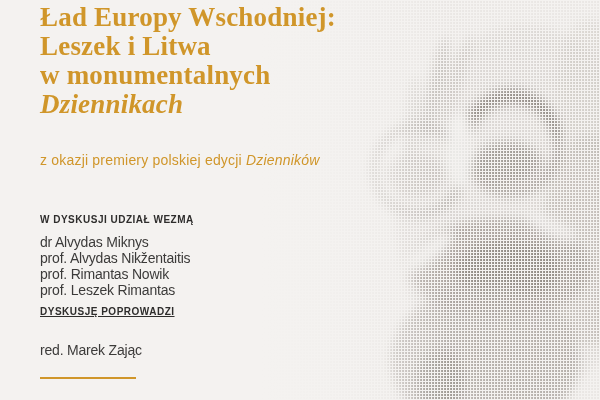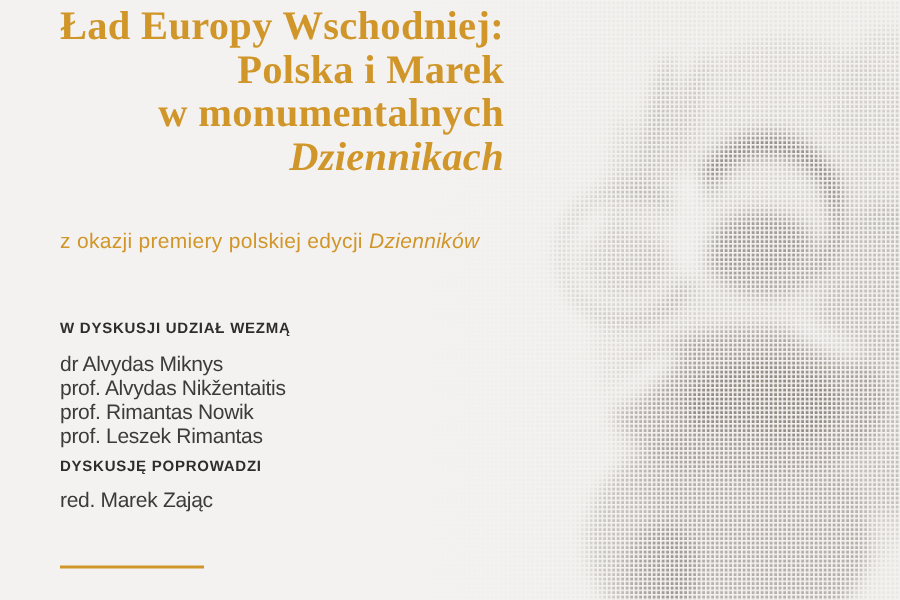--- a/index.html
+++ b/index.html
@@ -23,21 +23,21 @@
   }
   .title{
     position:absolute;left:40px;top:3px;margin:0;
     font-family:"Liberation Serif",serif;
     font-weight:700;
     font-size:27px;line-height:29px;
     letter-spacing:.2px;
     color:var(--accent);
     z-index:2;
   }
-  .title-line{display:block;text-align:right;}
+  .title-line{display:block;}
   .title-line.italic{font-style:italic;}
   .subtitle{
     position:absolute;left:40px;top:152px;margin:0;
     font-size:14px;line-height:17px;
     color:var(--accent);
     letter-spacing:.2px;
     z-index:2;
     text-align:right;
   }
   .subtitle em{font-style:italic;}
@@ -48,21 +48,21 @@
     color:var(--heading);
   }
   .speakers{position:absolute;left:40px;top:214px;z-index:2;}
   .speakers .kicker{margin-bottom:8px;}
   .name{
     font-size:14px;line-height:16px;
     letter-spacing:-.2px;
     color:var(--body);
   }
   .moderator{position:absolute;left:40px;top:306px;z-index:2;}
-  .moderator .kicker{margin-bottom:7px;}
+  .moderator .kicker{margin-bottom:24px;text-decoration:underline;}
   .rule{
     position:absolute;left:40px;top:377px;
     width:96px;height:2px;
     background:var(--accent);
     z-index:2;
   }
 </style>
 </head>
 <body>
 
@@ -109,21 +109,21 @@
       </g>
 
       <rect width="340" height="400" fill="url(#ht)"></rect>
 
       <rect width="340" height="400" fill="url(#fadeL)"></rect>
     </svg>
   </div>
 
   <h1 class="title">
     <span class="title-line">Ład Europy Wschodniej:</span>
-    <span class="title-line">Polska i Marek</span>
+    <span class="title-line">Leszek i Litwa</span>
     <span class="title-line">w monumentalnych</span>
     <span class="title-line italic">Dziennikach</span>
   </h1>
 
   <p class="subtitle"><span>z okazji premiery polskiej edycji </span><em>Dzienników</em></p>
 
   <div class="speakers">
     <div class="kicker">W DYSKUSJI UDZIAŁ WEZMĄ</div>
     <div class="name">dr Alvydas Miknys</div>
     <div class="name">prof. Alvydas Nikžentaitis</div>

